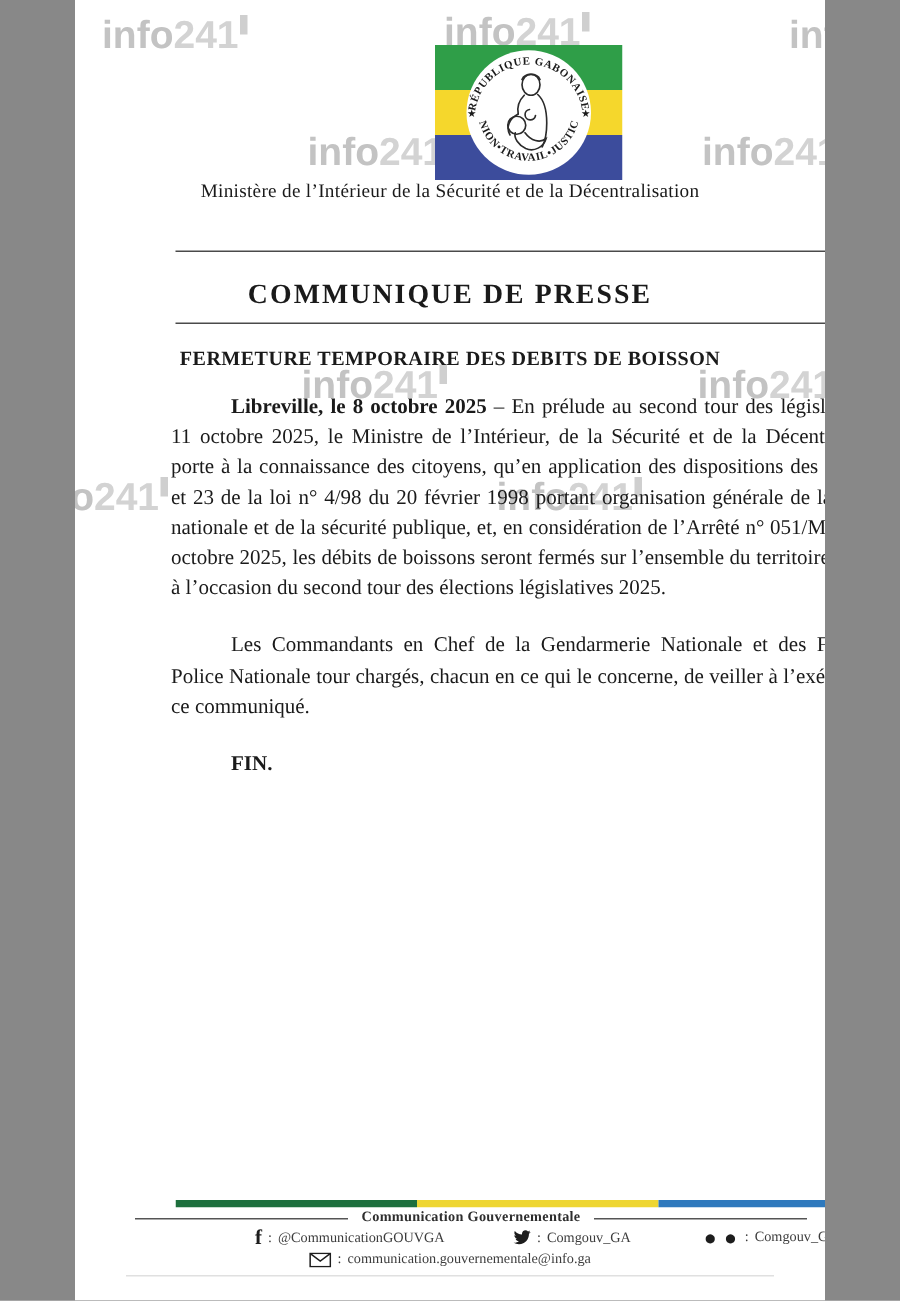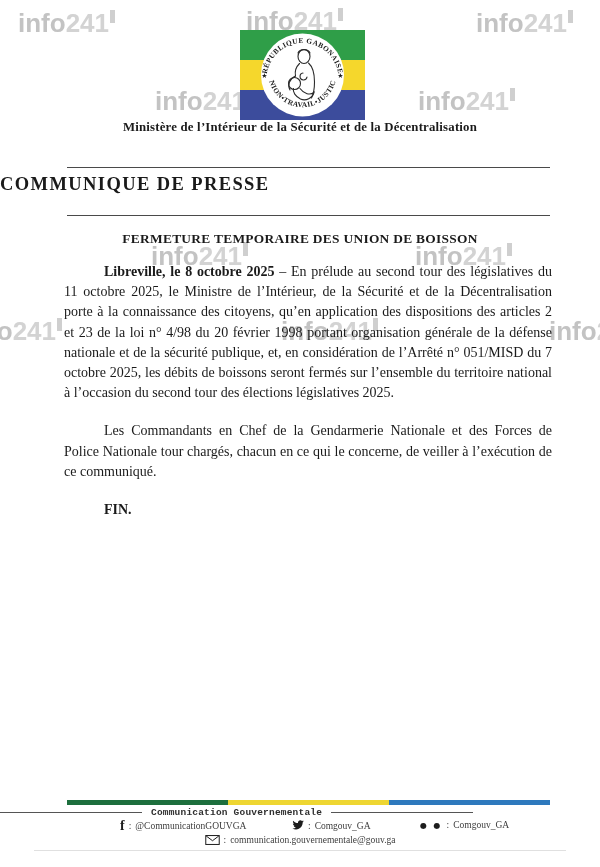--- a/index.html
+++ b/index.html
@@ -1,62 +1,62 @@
 <!DOCTYPE html>
 <html><head>
 <meta charset="utf-8">
 <style>
   html,body{margin:0;padding:0;background:#888;}
   .page{
-    position:relative;width:600px;height:867px;margin:0 auto;
+    position:relative;width:500px;height:867px;margin:0 auto;
     background:#ffffff;overflow:hidden;
     font-family:"Liberation Serif",serif;color:#1a1a1a;
   }
   
   .wm{
     position:absolute;z-index:0;
     font-family:"Liberation Sans",sans-serif;font-weight:bold;
     font-size:26px;line-height:26px;letter-spacing:0px;white-space:nowrap;
     user-select:none;
   }
   .wm-a{color:#c3c3c3;}
   .wm-b{color:#d3d3d3;}
   .wm-box{display:inline-block;width:5px;height:13px;background:#cfcfcf;margin-left:1px;vertical-align:top;}
   
   .emblem{position:absolute;left:240px;top:30px;z-index:1;}
   .seal-text{font-family:"Liberation Serif",serif;font-size:7.3px;font-weight:bold;letter-spacing:.45px;fill:#1b1b1b;}
   .seal-star{font-size:7px;fill:#1b1b1b;font-family:"DejaVu Sans",sans-serif;}
   .ministry{
     position:absolute;left:0;right:0;top:120px;z-index:1;
-    text-align:center;font-weight:bold;font-size:12.8px;letter-spacing:.2px;
+    text-align:center;font-weight:normal;font-size:12.8px;letter-spacing:.2px;
   }
   .rule{position:absolute;left:67px;width:483px;height:0;border-top:1.2px solid #4a4a4a;z-index:1;}
   .rule1{top:167px;}
   .rule2{top:215px;}
   .doc-title{
-    position:absolute;left:0;right:0;top:174px;z-index:1;margin:0;
-    text-align:left;font-size:18.5px;font-weight:bold;letter-spacing:1.4px;
+    position:absolute;left:0;right:0;top:174px;z-index:1;margin:13px;
+    text-align:center;font-size:18.5px;font-weight:bold;letter-spacing:1.4px;
   }
   .doc-subtitle{
     position:absolute;left:0;right:0;top:231px;z-index:1;margin:0;
     text-align:center;font-size:13.4px;font-weight:bold;letter-spacing:.3px;
   }
   
   .body-text{position:absolute;left:64px;top:262px;width:488px;z-index:1;}
   .body-text p{
     margin:0 0 18px 0;font-size:14px;line-height:20.2px;
     text-align:justify;text-indent:40px;
   }
   .lead{font-weight:bold;}
   .fin{font-weight:bold;text-align:center;}
   
   .bar{position:absolute;left:67px;top:800px;z-index:1;display:block;}
   .footer-title-row{
     position:absolute;left:0;right:12px;top:807px;z-index:1;
-    display:flex;align-items:center;justify-content:flex-start;gap:9px;font-family:Liberation Mono, monospace;
+    display:flex;align-items:center;justify-content:flex-end;gap:9px;
   }
   .footer-title-row .hline{width:142px;border-top:1px solid #555;height:0;}
   .footer-title{
     font-size:9.5px;font-weight:bold;color:#2e2e2e;letter-spacing:.2px;white-space:nowrap;
   }
   .social-row{position:absolute;left:0;right:0;top:820px;height:14px;z-index:1;font-size:9.5px;color:#3c3c3c;}
   .social-item{position:absolute;display:flex;align-items:center;gap:4px;white-space:nowrap;}
   .fb{left:120px;top:0;}
   .tw{left:292px;top:0;}
   .fl{left:420px;top:0;}
@@ -112,21 +112,21 @@
       </g>
     </svg>
   </div>
 
   <div class="ministry">Ministère de l’Intérieur de la Sécurité et de la Décentralisation</div>
 
   <div class="rule rule1"></div>
   <h1 class="doc-title">COMMUNIQUE DE PRESSE</h1>
   <div class="rule rule2"></div>
 
-  <h2 class="doc-subtitle">FERMETURE TEMPORAIRE DES UNION DE BOISSON</h2>
+  <h2 class="doc-subtitle">FERMETURE TEMPORAIRE DES DEBITS DE BOISSON</h2>
 
   <div class="body-text">
     <p><span class="lead">Libreville, le 8 octobre 2025</span><span> – En prélude au second tour des législatives du 11 octobre 2025, le Ministre de l’Intérieur, de la Sécurité et de la Décentralisation porte à la connaissance des citoyens, qu’en application des dispositions des articles 2 et 23 de la loi n° 4/98 du 20 février 1998 portant organisation générale de la défense nationale et de la sécurité publique, et, en considération de l’Arrêté n° 051/MISD du 7 octobre 2025, les débits de boissons seront fermés sur l’ensemble du territoire national à l’occasion du second tour des élections législatives 2025.</span></p>
     <p>Les Commandants en Chef de la Gendarmerie Nationale et des Forces de Police Nationale tour chargés, chacun en ce qui le concerne, de veiller à l’exécution de ce communiqué.</p>
     <p class="fin">FIN.</p>
   </div>
 
   <svg class="bar" width="483" height="5" viewBox="0 0 483 5" preserveAspectRatio="none">
     <rect x="0" y="0" width="161" height="5" fill="#1d6f3d"></rect>
     <rect x="161" y="0" width="161" height="5" fill="#eed632"></rect>
@@ -158,18 +158,18 @@
       <span>Comgouv_GA</span>
     </span>
   </div>
 
   <div class="email-row">
     <svg class="icon-svg" width="15" height="10" viewBox="0 0 16 11">
       <rect x="0.6" y="0.6" width="14.8" height="9.8" fill="none" stroke="#1d1d1d" stroke-width="1.1"></rect>
       <path d="M 1 1 L 8 6.3 L 15 1" fill="none" stroke="#1d1d1d" stroke-width="1.1"></path>
     </svg>
     <span>:</span>
-    <span>communication.gouvernementale@gouv.ga</span>
+    <span>communication.gouvernementale@info.ga</span>
   </div>
 
   <div class="bottom-line"></div>
 
 </div>
 
 </body></html>

